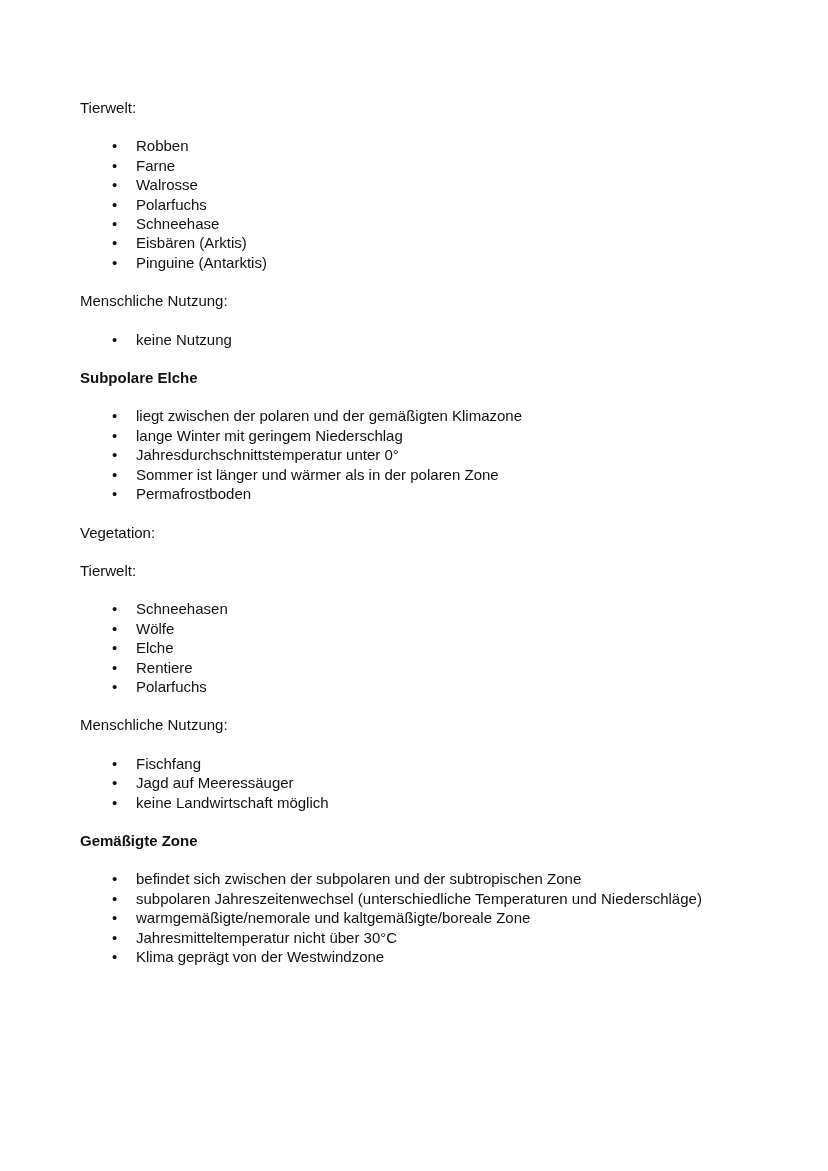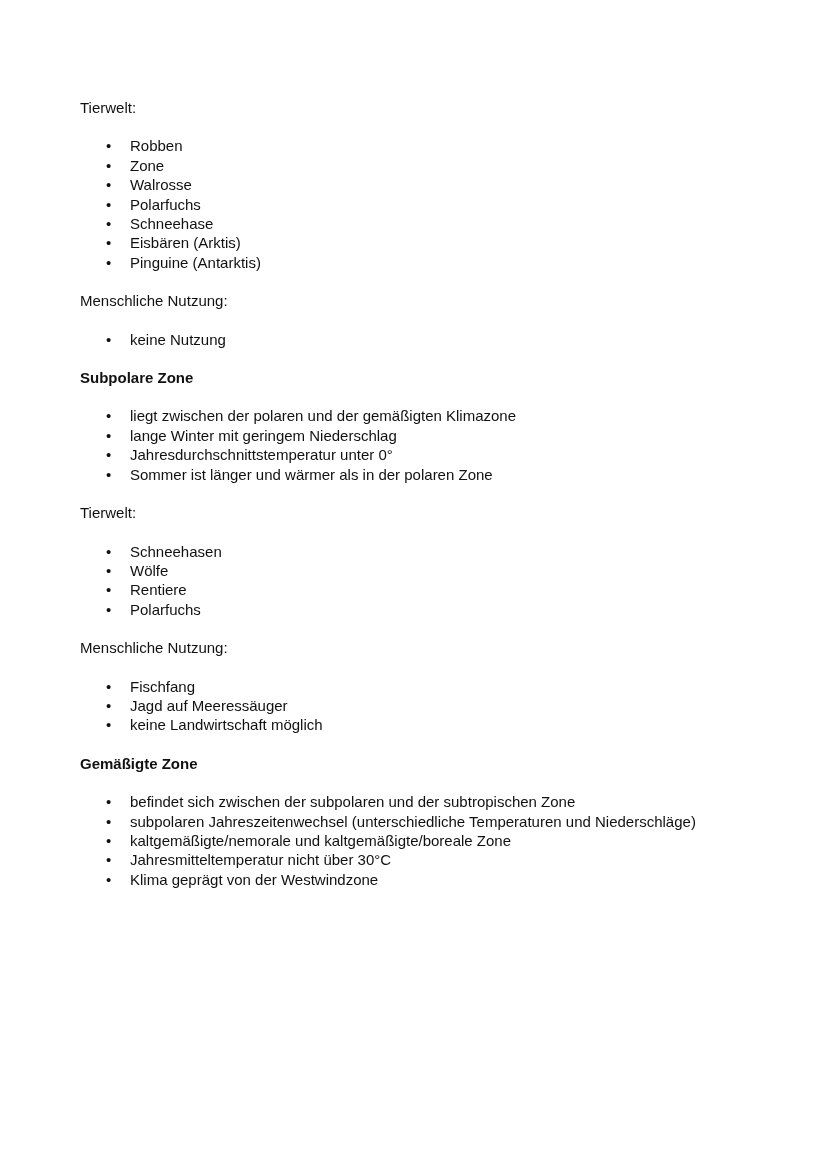--- a/index.html
+++ b/index.html
@@ -32,67 +32,71 @@
   }
   .heading {
     font-weight: bold;
   }
   ul.bullet-list {
     list-style: none;
     padding: 0 0 0 50px;
   }
   ul.bullet-list li {
     position: relative;
+    margin-left: 6px;
   }
   ul.bullet-list li::before {
     content: "\2022";
     position: absolute;
     left: -24px;
     top: 0;
   }
 </style>
 </head>
 <body style="background: rgb(255, 255, 255);">
 
 <div class="page" id="doc-root" style="background: rgb(255, 255, 255); color: rgb(17, 17, 17);">
     <p class="para">Tierwelt:</p>
     <ul class="bullet-list">
       <li>Robben</li>
-      <li>Zone</li>
+      <li>Farne</li>
       <li>Walrosse</li>
       <li>Polarfuchs</li>
       <li>Schneehase</li>
       <li>Eisbären (Arktis)</li>
       <li>Pinguine (Antarktis)</li>
     </ul>
     <p class="para">Menschliche Nutzung:</p>
     <ul class="bullet-list">
       <li>keine Nutzung</li>
     </ul>
-    <h2 class="heading">Subpolare Zone</h2>
+    <h2 class="heading">Subpolare Elche</h2>
     <ul class="bullet-list">
       <li>liegt zwischen der polaren und der gemäßigten Klimazone</li>
       <li>lange Winter mit geringem Niederschlag</li>
       <li>Jahresdurchschnittstemperatur unter 0°</li>
       <li>Sommer ist länger und wärmer als in der polaren Zone</li>
+      <li>Permafrostboden</li>
     </ul>
+    <p class="para">Vegetation:</p>
     <p class="para">Tierwelt:</p>
     <ul class="bullet-list">
       <li>Schneehasen</li>
       <li>Wölfe</li>
+      <li>Elche</li>
       <li>Rentiere</li>
       <li>Polarfuchs</li>
     </ul>
     <p class="para">Menschliche Nutzung:</p>
     <ul class="bullet-list">
       <li>Fischfang</li>
       <li>Jagd auf Meeressäuger</li>
       <li>keine Landwirtschaft möglich</li>
     </ul>
     <h2 class="heading">Gemäßigte Zone</h2>
     <ul class="bullet-list">
       <li>befindet sich zwischen der subpolaren und der subtropischen Zone</li>
       <li>subpolaren Jahreszeitenwechsel (unterschiedliche Temperaturen und Niederschläge)</li>
-      <li>kaltgemäßigte/nemorale und kaltgemäßigte/boreale Zone</li>
+      <li>warmgemäßigte/nemorale und kaltgemäßigte/boreale Zone</li>
       <li>Jahresmitteltemperatur nicht über 30°C</li>
       <li>Klima geprägt von der Westwindzone</li>
     </ul>
   </div>
 
 </body></html>

